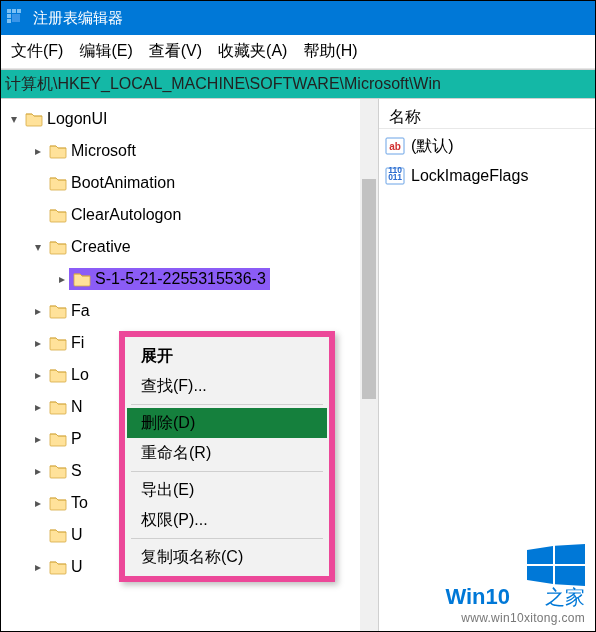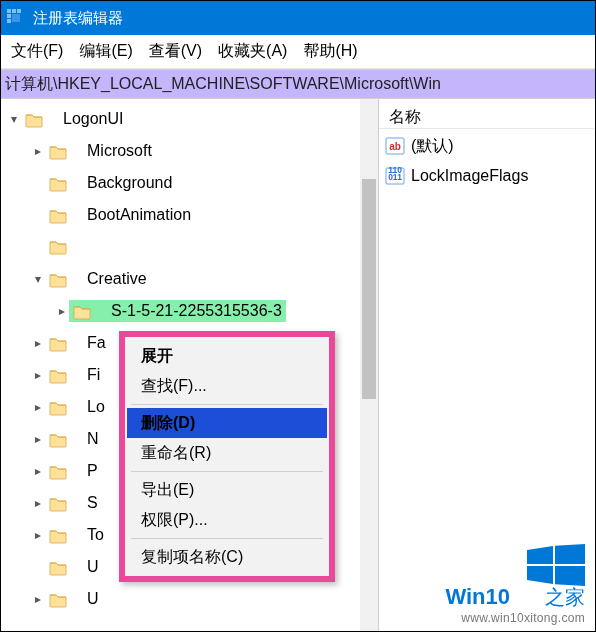--- a/index.html
+++ b/index.html
@@ -29,21 +29,21 @@
     display: flex;
     align-items: center;
     gap: 16px;
     padding: 8px 10px;
     font-size: 16px;
     border-bottom: 1px solid #e5e5e5;
   }
   .menubar .menu-item { cursor: default; }
   .addressbar {
     height: 26px;
-    background: #c4b5fd;
+    background: #14b8a6;
     border-top: 1px solid #d0d0d0;
     border-bottom: 1px solid #d0d0d0;
     padding: 14px 4px;
     font-size: 16px;
     color: #222;
     white-space: nowrap;
     overflow: hidden;
     display: flex;
     align-items: center;
   }
@@ -64,26 +64,26 @@
   }
   .tree-row {
     display: flex;
     align-items: center;
     height: 32px;
     font-size: 16px;
     white-space: nowrap;
     position: relative;
   }
   .tree-row.selected .label-wrap {
-    background: #86efac;
+    background: #8b5cf6;
   }
   .label-wrap {
     display: inline-flex;
-    align-items: flex-end;
-    gap: 20px;
+    align-items: center;
+    gap: 4px;
     padding: 2px 4px;
     border-radius: 0;
   }
   .expander {
     width: 14px;
     display: inline-flex;
     justify-content: center;
     color: #555;
     font-size: 12px;
     cursor: default;
@@ -145,21 +145,21 @@
   .menu-row {
     display: flex;
     align-items: center;
     height: 30px;
     font-size: 16px;
     padding: 0 22px 0 14px;
     position: relative;
     cursor: default;
   }
   .menu-row.bold { font-weight: 700; }
-  .menu-row.hover { background: #1d4ed8; font-weight: bold; }
+  .menu-row.hover { background: #15803d; }
   .menu-sep {
     height: 1px;
     background: #cfcfcf;
     margin: 3px 4px;
   }
   .submenu-arrow {
     position: absolute;
     right: 8px;
     font-size: 12px;
     color: #444;
@@ -247,46 +247,34 @@
         <div class="tree-row">
           <span class="spacer" style="width:30px"></span>
           <span class="expander"></span>
           <span class="label-wrap">
             <span class="folder-icon">
               <svg width="18" height="16" viewBox="0 0 18 16">
                 <path d="M1 3 h6 l2 2 h8 v9 a1 1 0 0 1 -1 1 h-14 a1 1 0 0 1 -1 -1 z" fill="#ffe29a" stroke="#d6a942" stroke-width="0.8"></path>
                 <path d="M1 3 h6 l2 2 h8" fill="none" stroke="#d6a942" stroke-width="0.8"></path>
               </svg>
             </span>
-            <span>Background</span>
+            <span>BootAnimation</span>
           </span>
         </div>
         <div class="tree-row">
           <span class="spacer" style="width:30px"></span>
           <span class="expander"></span>
           <span class="label-wrap">
             <span class="folder-icon">
               <svg width="18" height="16" viewBox="0 0 18 16">
                 <path d="M1 3 h6 l2 2 h8 v9 a1 1 0 0 1 -1 1 h-14 a1 1 0 0 1 -1 -1 z" fill="#ffe29a" stroke="#d6a942" stroke-width="0.8"></path>
                 <path d="M1 3 h6 l2 2 h8" fill="none" stroke="#d6a942" stroke-width="0.8"></path>
               </svg>
             </span>
-            <span>BootAnimation</span>
-          </span>
-        </div>
-        <div class="tree-row">
-          <span class="spacer" style="width:30px"></span>
-          <span class="expander"></span>
-          <span class="label-wrap">
-            <span class="folder-icon">
-              <svg width="18" height="16" viewBox="0 0 18 16">
-                <path d="M1 3 h6 l2 2 h8 v9 a1 1 0 0 1 -1 1 h-14 a1 1 0 0 1 -1 -1 z" fill="#ffe29a" stroke="#d6a942" stroke-width="0.8"></path>
-                <path d="M1 3 h6 l2 2 h8" fill="none" stroke="#d6a942" stroke-width="0.8"></path>
-              </svg>
-            </span>
+            <span>ClearAutologon</span>
           </span>
         </div>
         <div class="tree-row">
           <span class="spacer" style="width:30px"></span>
           <span class="expander">▾</span>
           <span class="label-wrap">
             <span class="folder-icon">
               <svg width="18" height="16" viewBox="0 0 18 16">
                 <path d="M1 3 h6 l2 2 h8 v9 a1 1 0 0 1 -1 1 h-14 a1 1 0 0 1 -1 -1 z" fill="#ffe29a" stroke="#d6a942" stroke-width="0.8"></path>
                 <path d="M1 3 h6 l2 2 h8" fill="none" stroke="#d6a942" stroke-width="0.8"></path>

